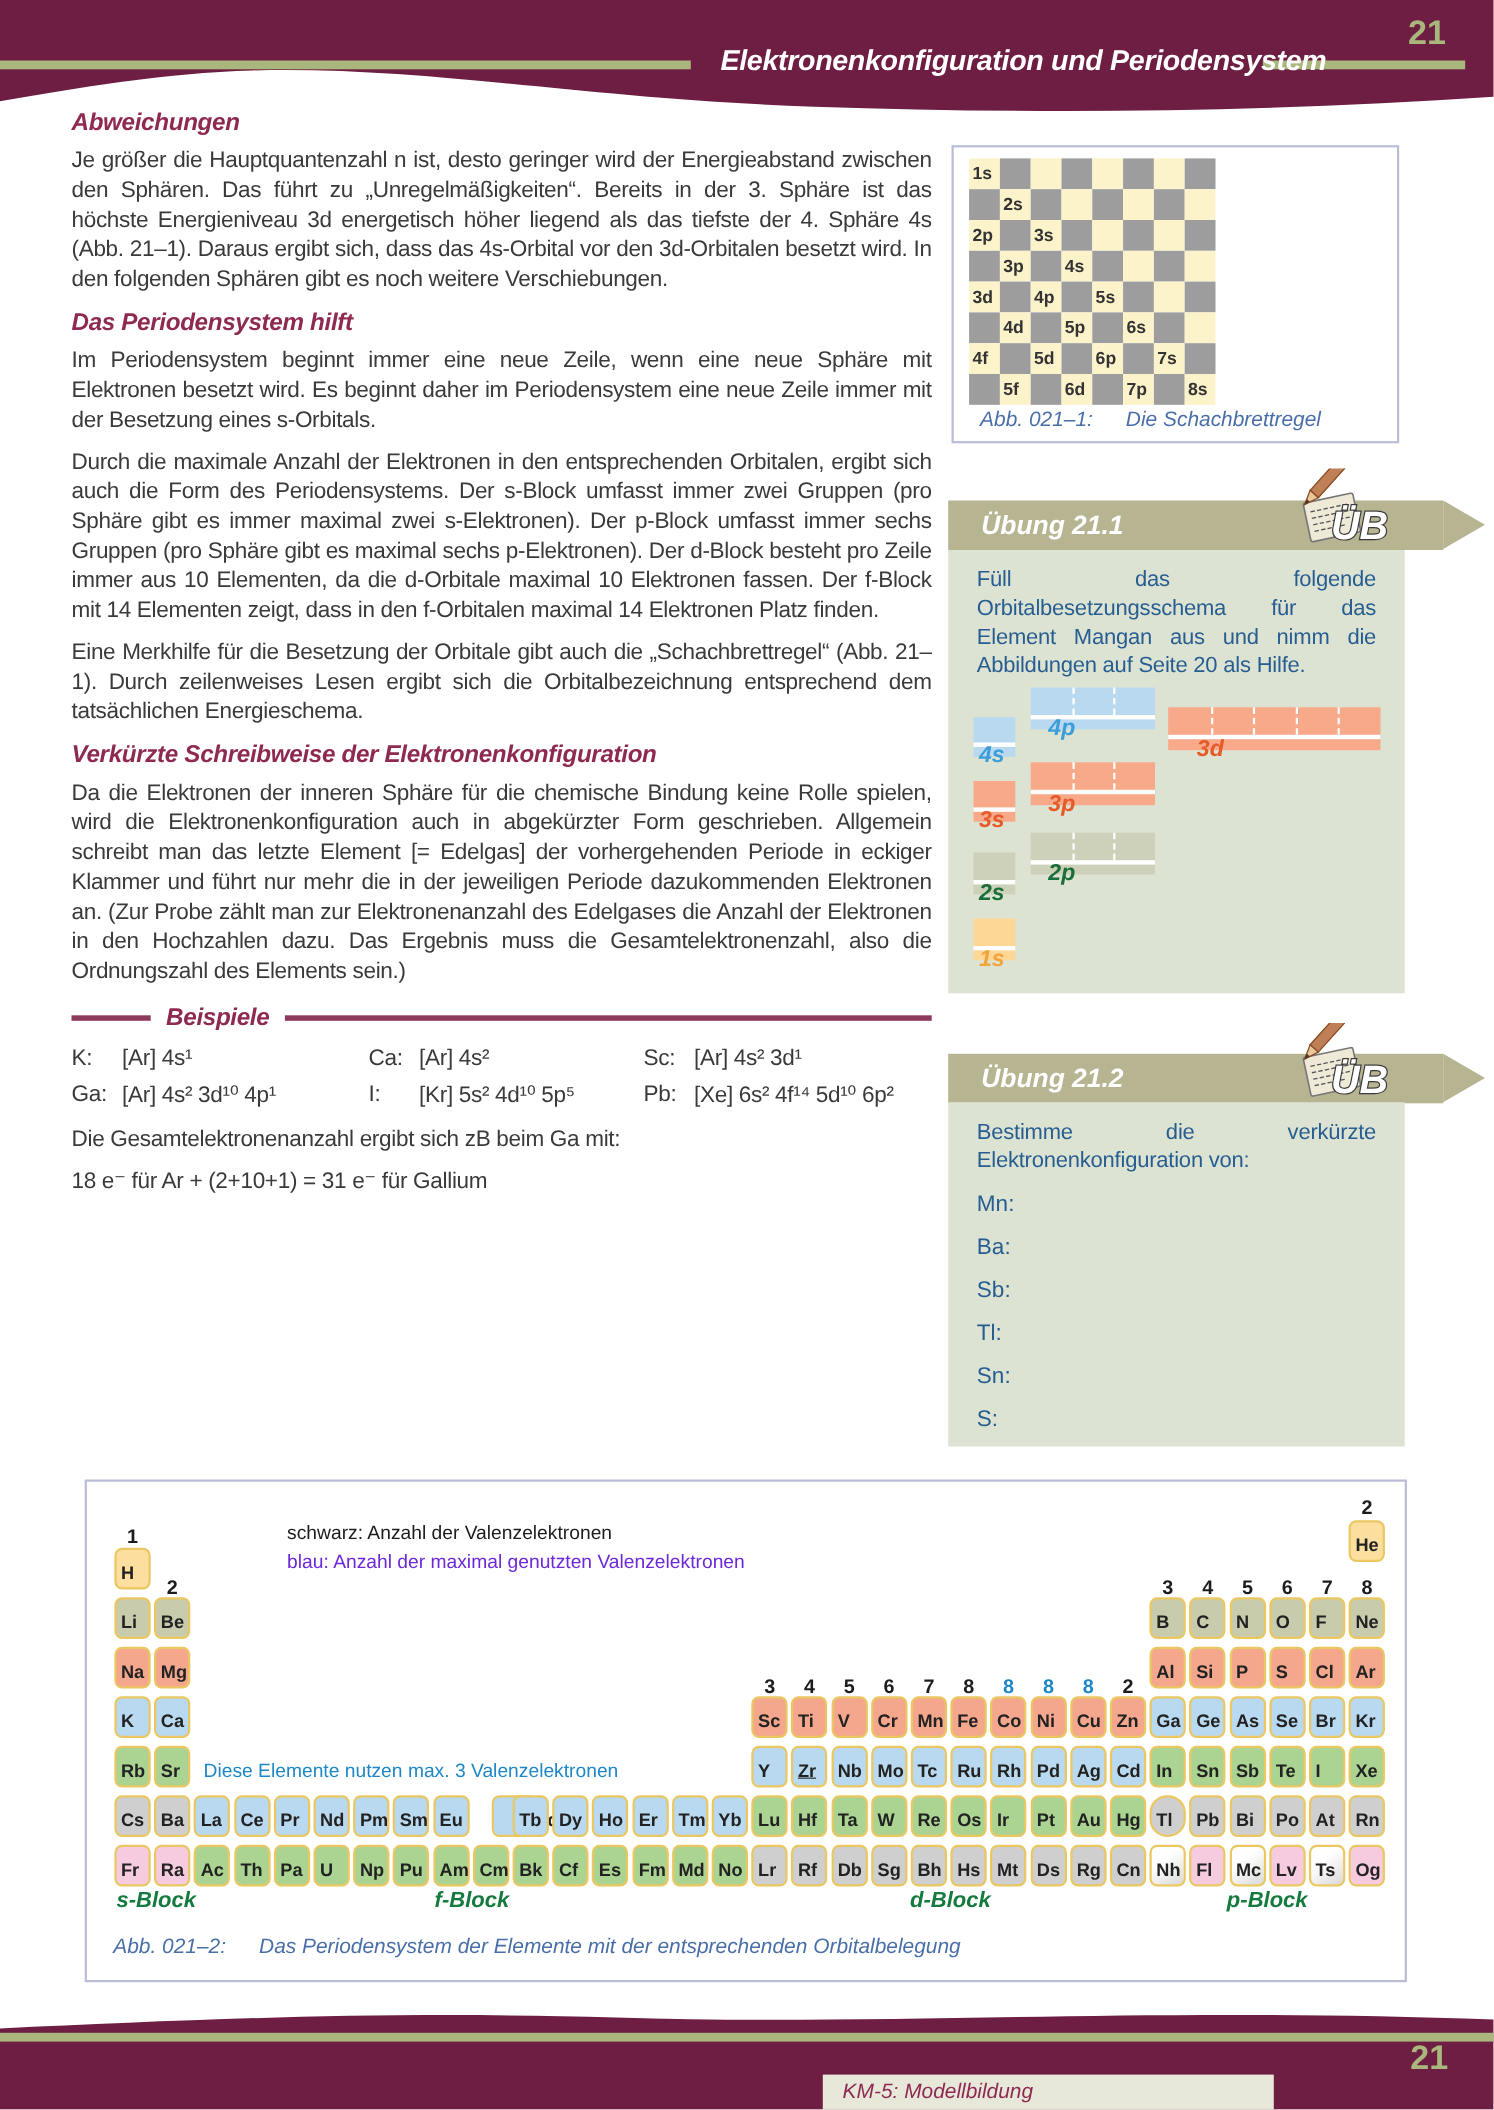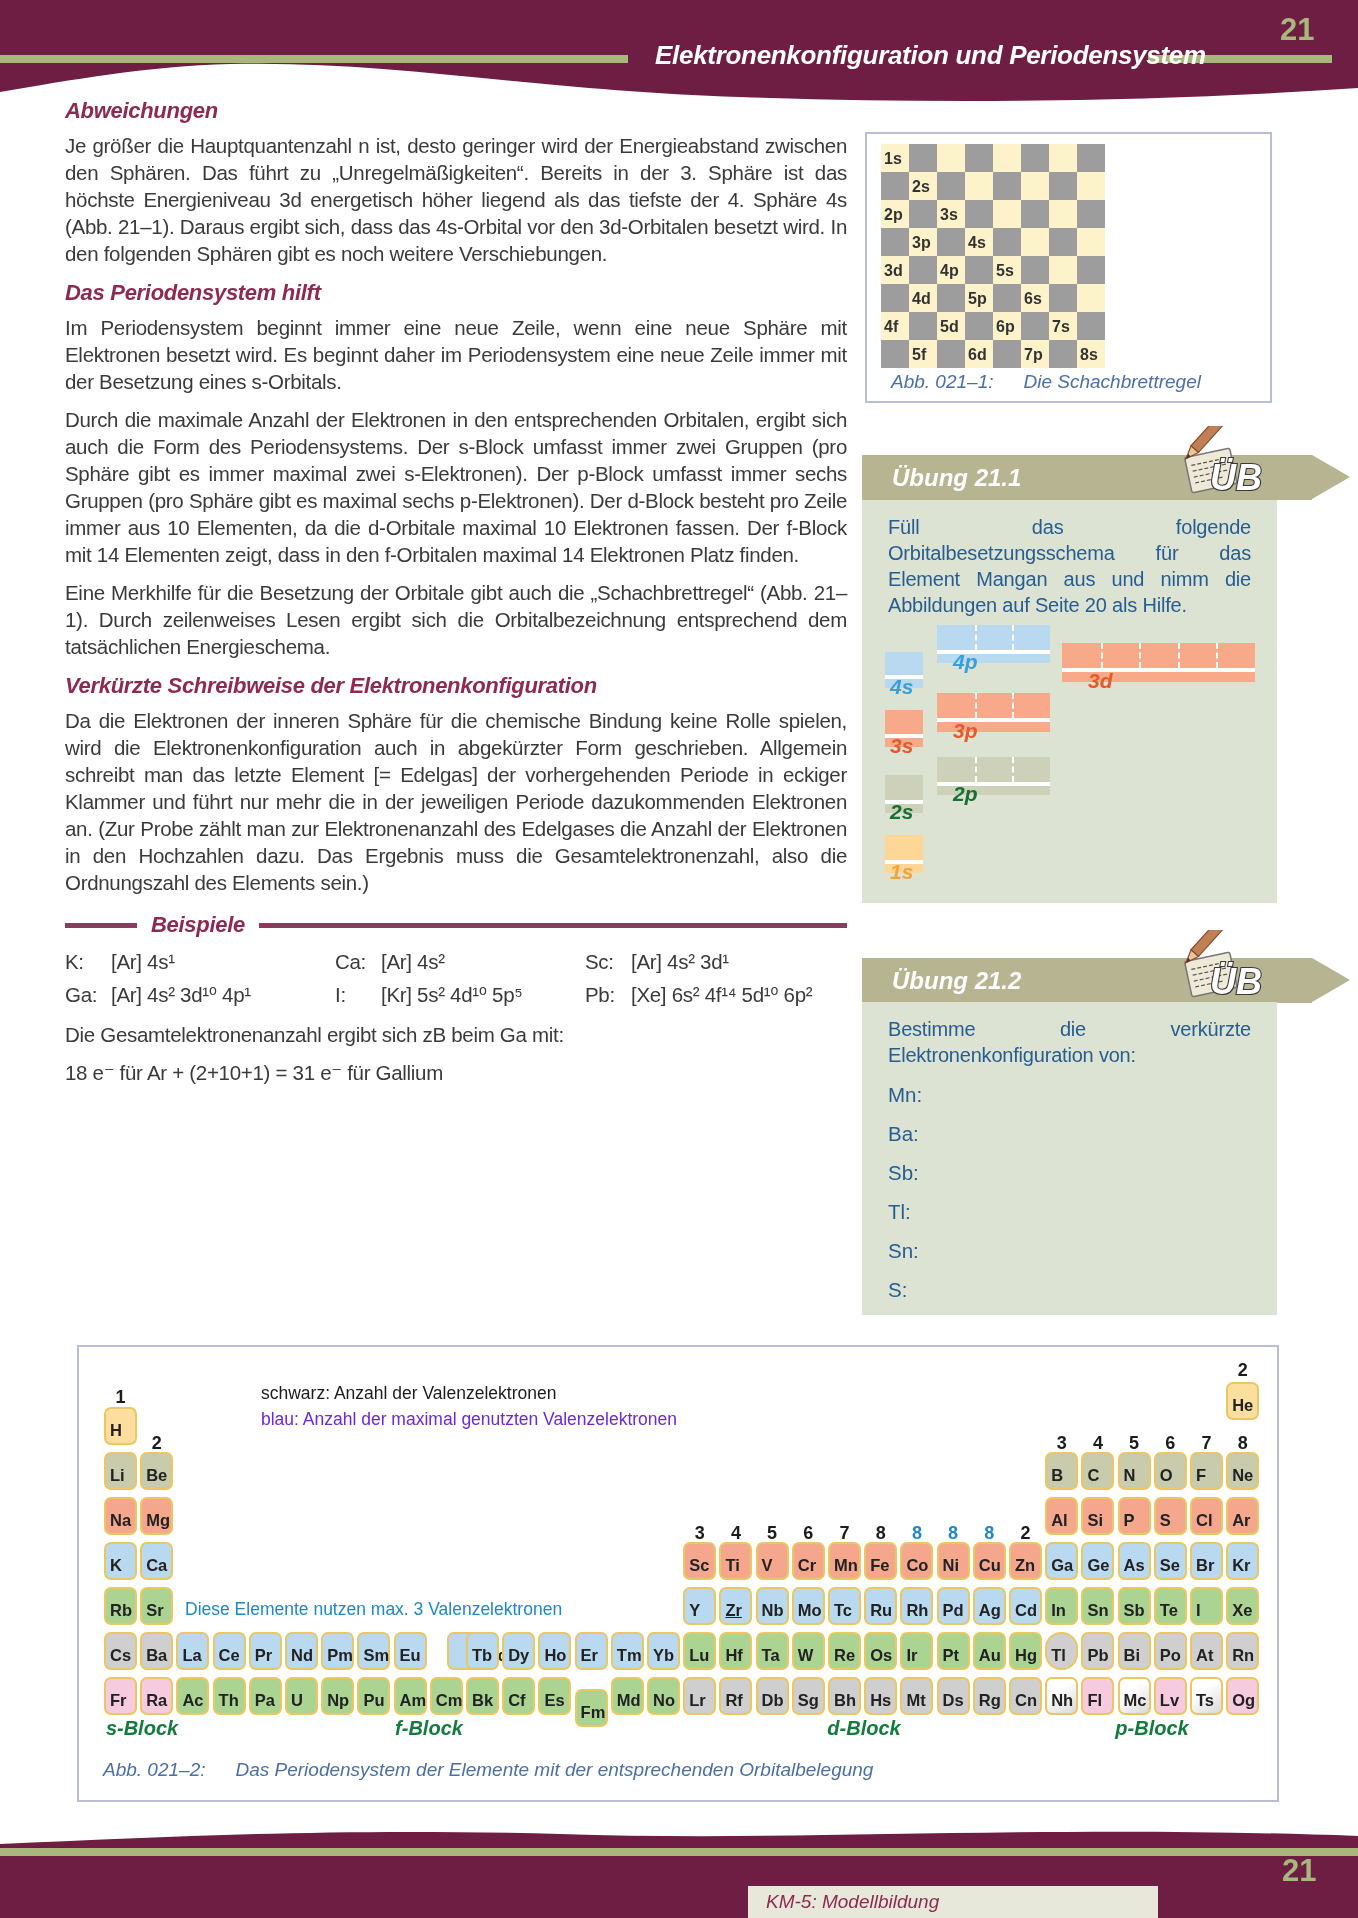--- a/index.html
+++ b/index.html
@@ -395,21 +395,21 @@
         <div class="el" style="left: 133.6px; top: 330px; background: rgb(171, 212, 146);">Th</div>
         <div class="el" style="left: 169.8px; top: 330px; background: rgb(171, 212, 146);">Pa</div>
         <div class="el" style="left: 206px; top: 330px; background: rgb(171, 212, 146);">U</div>
         <div class="el" style="left: 242.2px; top: 330px; background: rgb(171, 212, 146);">Np</div>
         <div class="el" style="left: 278.4px; top: 330px; background: rgb(171, 212, 146);">Pu</div>
         <div class="el" style="left: 314.6px; top: 330px; background: rgb(171, 212, 146);">Am</div>
         <div class="el" style="left: 350.8px; top: 330px; background: rgb(171, 212, 146);">Cm</div>
         <div class="el" style="left: 387px; top: 330px; background: rgb(171, 212, 146);">Bk</div>
         <div class="el" style="left: 423.2px; top: 330px; background: rgb(171, 212, 146);">Cf</div>
         <div class="el" style="left: 459.4px; top: 330px; background: rgb(171, 212, 146);">Es</div>
-        <div class="el" style="left: 495.6px; top: 330px; background: rgb(171, 212, 146); margin-top: 12px;">Fm</div>
+        <div class="el" style="left: 495.6px; top: 330px; background: rgb(171, 212, 146);">Fm</div>
         <div class="el" style="left: 531.8px; top: 330px; background: rgb(171, 212, 146);">Md</div>
         <div class="el" style="left: 568px; top: 330px; background: rgb(171, 212, 146);">No</div>
         <div class="el" style="left: 604.2px; top: 330px; background: rgb(207, 207, 207);">Lr</div>
         <div class="el" style="left: 640.4px; top: 330px; background: rgb(207, 207, 207);">Rf</div>
         <div class="el" style="left: 676.6px; top: 330px; background: rgb(207, 207, 207);">Db</div>
         <div class="el" style="left: 712.8px; top: 330px; background: rgb(207, 207, 207);">Sg</div>
         <div class="el" style="left: 749px; top: 330px; background: rgb(207, 207, 207);">Bh</div>
         <div class="el" style="left: 785.2px; top: 330px; background: rgb(207, 207, 207);">Hs</div>
         <div class="el" style="left: 821.4px; top: 330px; background: rgb(207, 207, 207);">Mt</div>
         <div class="el" style="left: 857.6px; top: 330px; background: rgb(207, 207, 207);">Ds</div>

